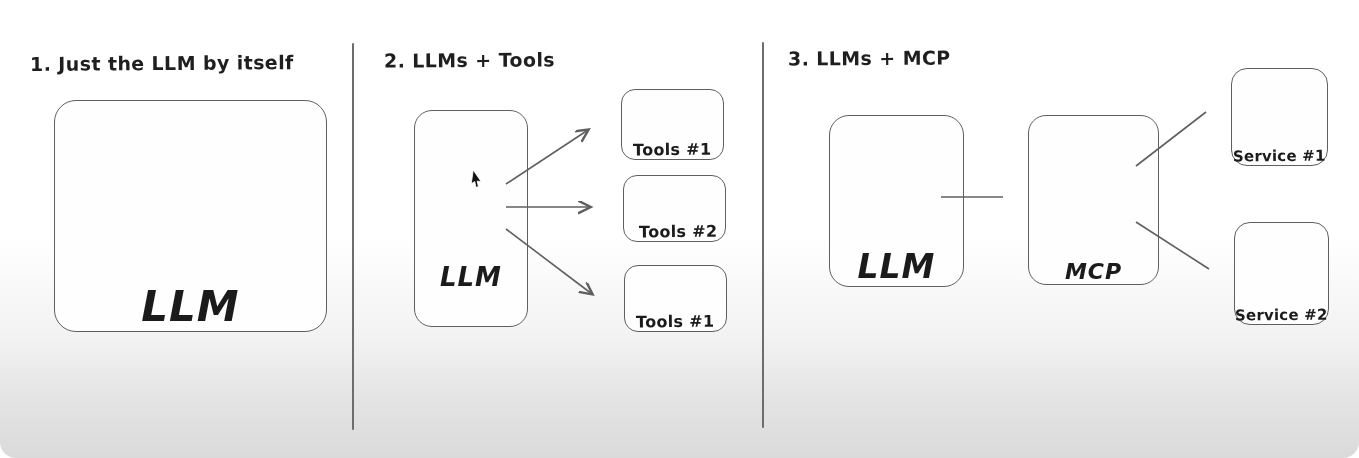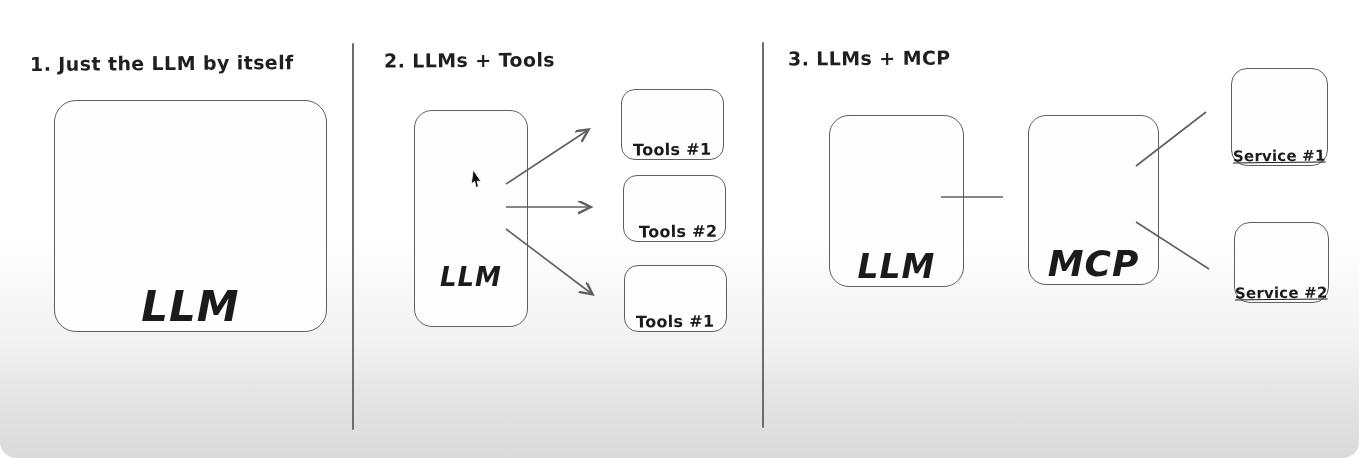--- a/index.html
+++ b/index.html
@@ -33,21 +33,21 @@
     margin-left: 24px;
   }
   .node-label {
     white-space: nowrap;
     color: #1b1b1b;
   }
   .label-xl { font-size: 42px; font-weight: bold; font-style: italic; letter-spacing: 1px; }
   .label-lg { font-size: 33px; font-weight: bold; font-style: italic; letter-spacing: 1px; }
   .label-md { font-size: 26px; font-weight: bold; font-style: italic; letter-spacing: 1px; }
   .label-sm { font-size: 16px; font-weight: bold; letter-spacing: 0.3px; transform: rotate(-0.6deg); }
-  .label-xs { font-size: 15px; font-weight: bold; letter-spacing: 0.2px; transform: rotate(-0.6deg); text-decoration: underline; }
+  .label-xs { font-size: 15px; font-weight: bold; letter-spacing: 0.2px; transform: rotate(-0.6deg); }
   .raise { margin-bottom: 34px; }
   .divider {
     position: absolute;
     width: 2px;
     background: #6d6d6d;
     border-radius: 2px;
   }
   .overlay {
     position: absolute;
     left: 0; top: 0;
@@ -92,28 +92,28 @@
 
   <div class="divider" style="left:762px; top:42px; height:386px;"></div>
 
   <div class="heading" style="left:788px; top:47px;">3. LLMs + MCP</div>
 
   <div class="node" style="left:805px; top:115px; width:135px; height:172px; border-radius:20px;">
     <span class="node-label label-lg">LLM</span>
   </div>
 
   <div class="node" style="left:1004px; top:115px; width:131px; height:170px; border-radius:18px;">
-    <span class="node-label label-lg" style="font-size:36px;">MCP</span>
+    <span class="node-label label-lg" style="font-size:22px;">MCP</span>
   </div>
 
   <div class="node" style="left:1207px; top:68px; width:97px; height:98px; border-radius:16px;">
     <span class="node-label label-xs">Service #1</span>
   </div>
 
-  <div class="node" style="left:1210px; top:222px; width:95px; height:81px; border-radius:16px;">
+  <div class="node" style="left:1210px; top:222px; width:95px; height:103px; border-radius:16px;">
     <span class="node-label label-xs">Service #2</span>
   </div>
 
   <svg class="overlay" viewBox="0 0 1359 458" xmlns="http://www.w3.org/2000/svg">
     <defs>
       <marker id="arrowhead" markerWidth="10" markerHeight="10" refX="7.5" refY="4" orient="auto">
         <path d="M0,0 L8,4 L0,8" fill="none" stroke="#5f5f5f" stroke-width="1.5"></path>
       </marker>
     </defs>
     <line x1="506" y1="184" x2="588" y2="130" stroke="#5f5f5f" stroke-width="1.6" marker-end="url(#arrowhead)"></line>

